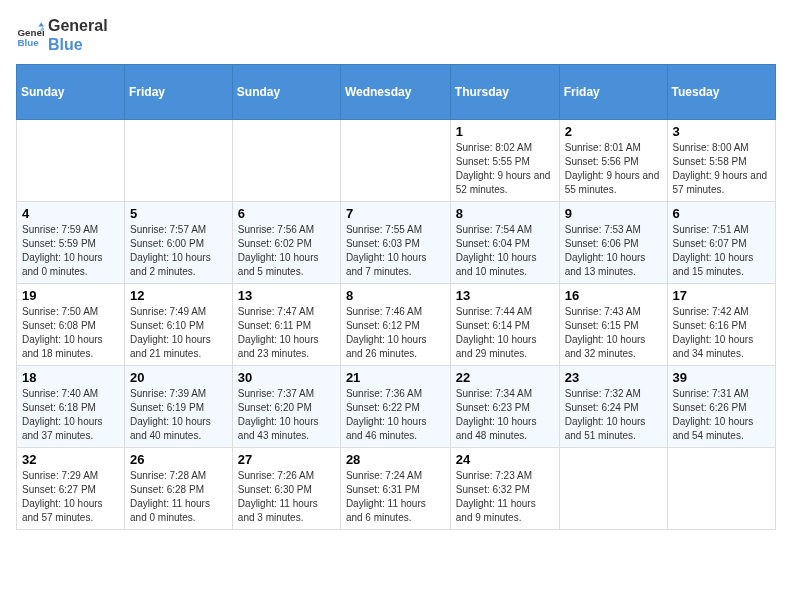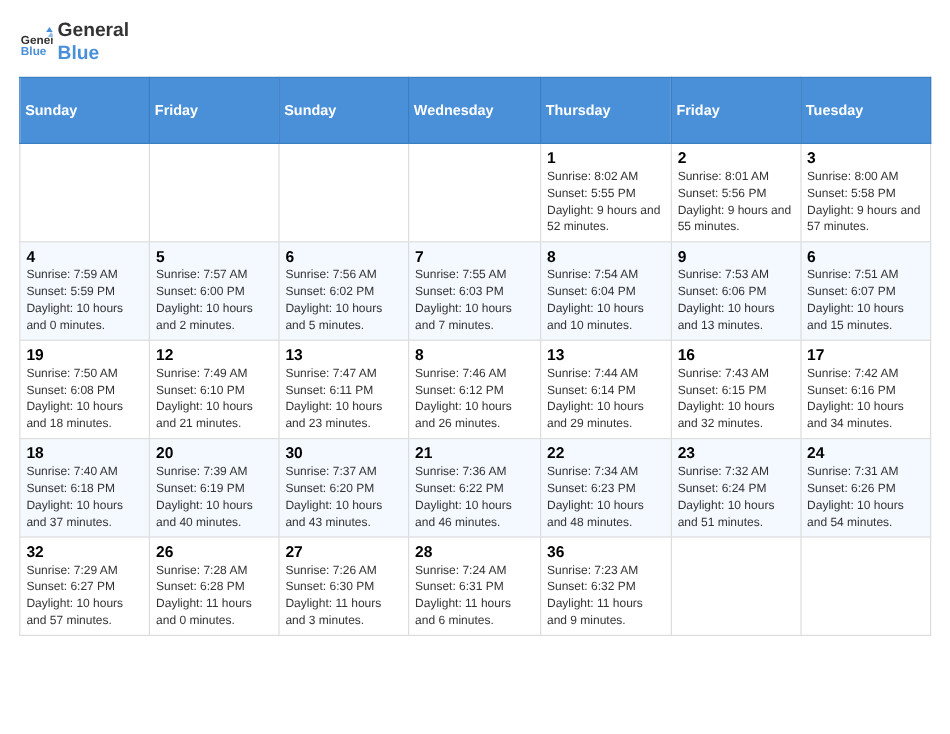--- a/index.html
+++ b/index.html
@@ -216,21 +216,21 @@
         </td>
         <td>
           <span class="day-number">22</span>
           <div class="day-info">Sunrise: 7:34 AM<br>Sunset: 6:23 PM<br>Daylight: 10 hours and 48 minutes.</div>
         </td>
         <td>
           <span class="day-number">23</span>
           <div class="day-info">Sunrise: 7:32 AM<br>Sunset: 6:24 PM<br>Daylight: 10 hours and 51 minutes.</div>
         </td>
         <td>
-          <span class="day-number">24</span>
+          <span class="day-number">39</span>
           <div class="day-info">Sunrise: 7:31 AM<br>Sunset: 6:26 PM<br>Daylight: 10 hours and 54 minutes.</div>
         </td>
       </tr>
       <tr>
         <td>
           <span class="day-number">32</span>
           <div class="day-info">Sunrise: 7:29 AM<br>Sunset: 6:27 PM<br>Daylight: 10 hours and 57 minutes.</div>
         </td>
         <td>
           <span class="day-number">26</span>
@@ -238,20 +238,20 @@
         </td>
         <td>
           <span class="day-number">27</span>
           <div class="day-info">Sunrise: 7:26 AM<br>Sunset: 6:30 PM<br>Daylight: 11 hours and 3 minutes.</div>
         </td>
         <td>
           <span class="day-number">28</span>
           <div class="day-info">Sunrise: 7:24 AM<br>Sunset: 6:31 PM<br>Daylight: 11 hours and 6 minutes.</div>
         </td>
         <td>
-          <span class="day-number">36</span>
+          <span class="day-number">24</span>
           <div class="day-info">Sunrise: 7:23 AM<br>Sunset: 6:32 PM<br>Daylight: 11 hours and 9 minutes.</div>
         </td>
         <td class="empty-cell"></td>
         <td class="empty-cell"></td>
       </tr>
     </tbody>
 </table>
 
 </body></html>

